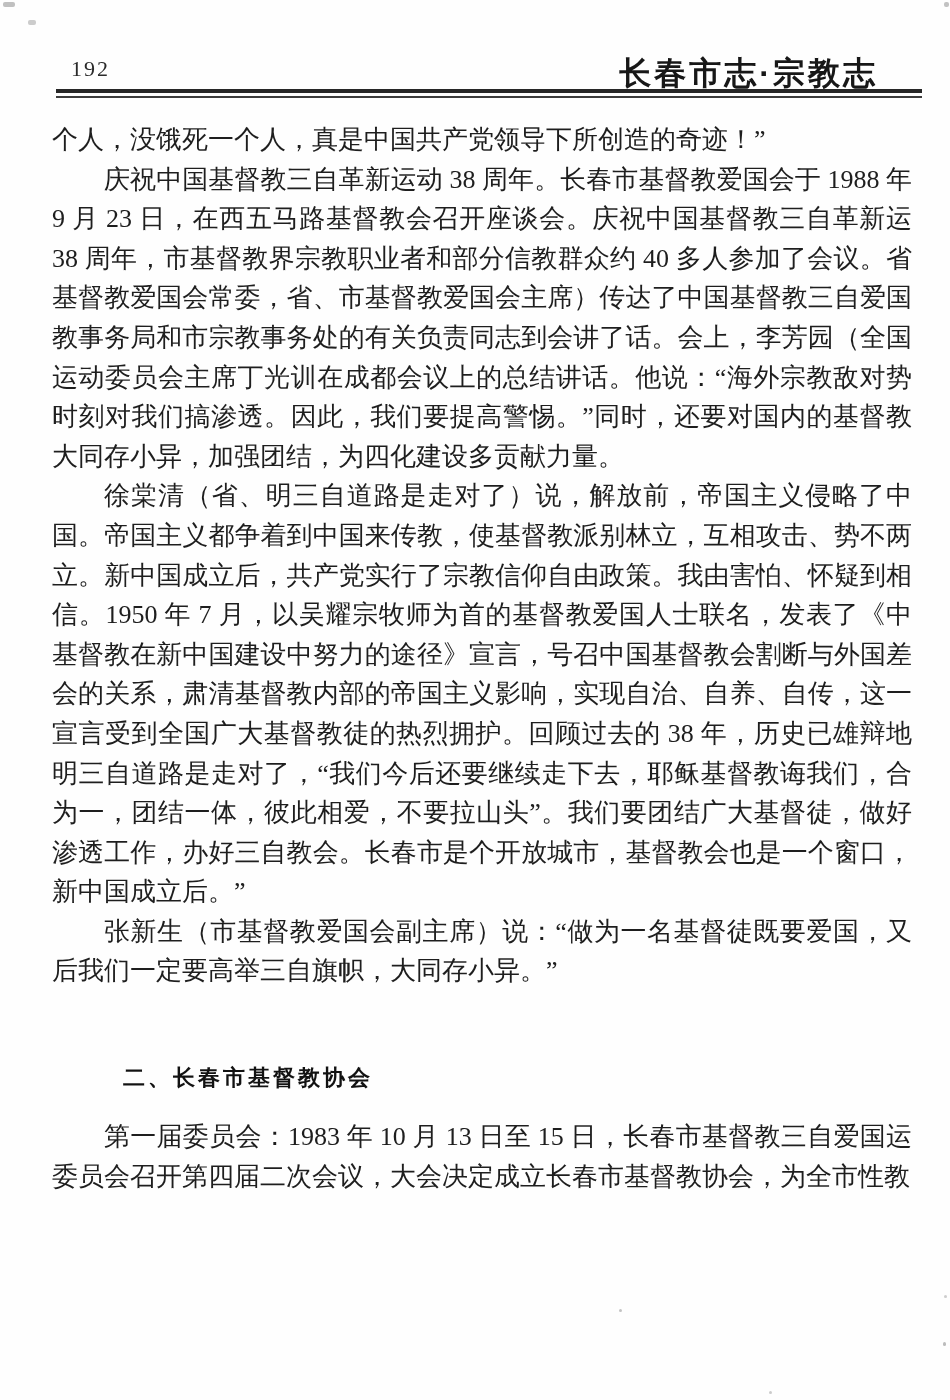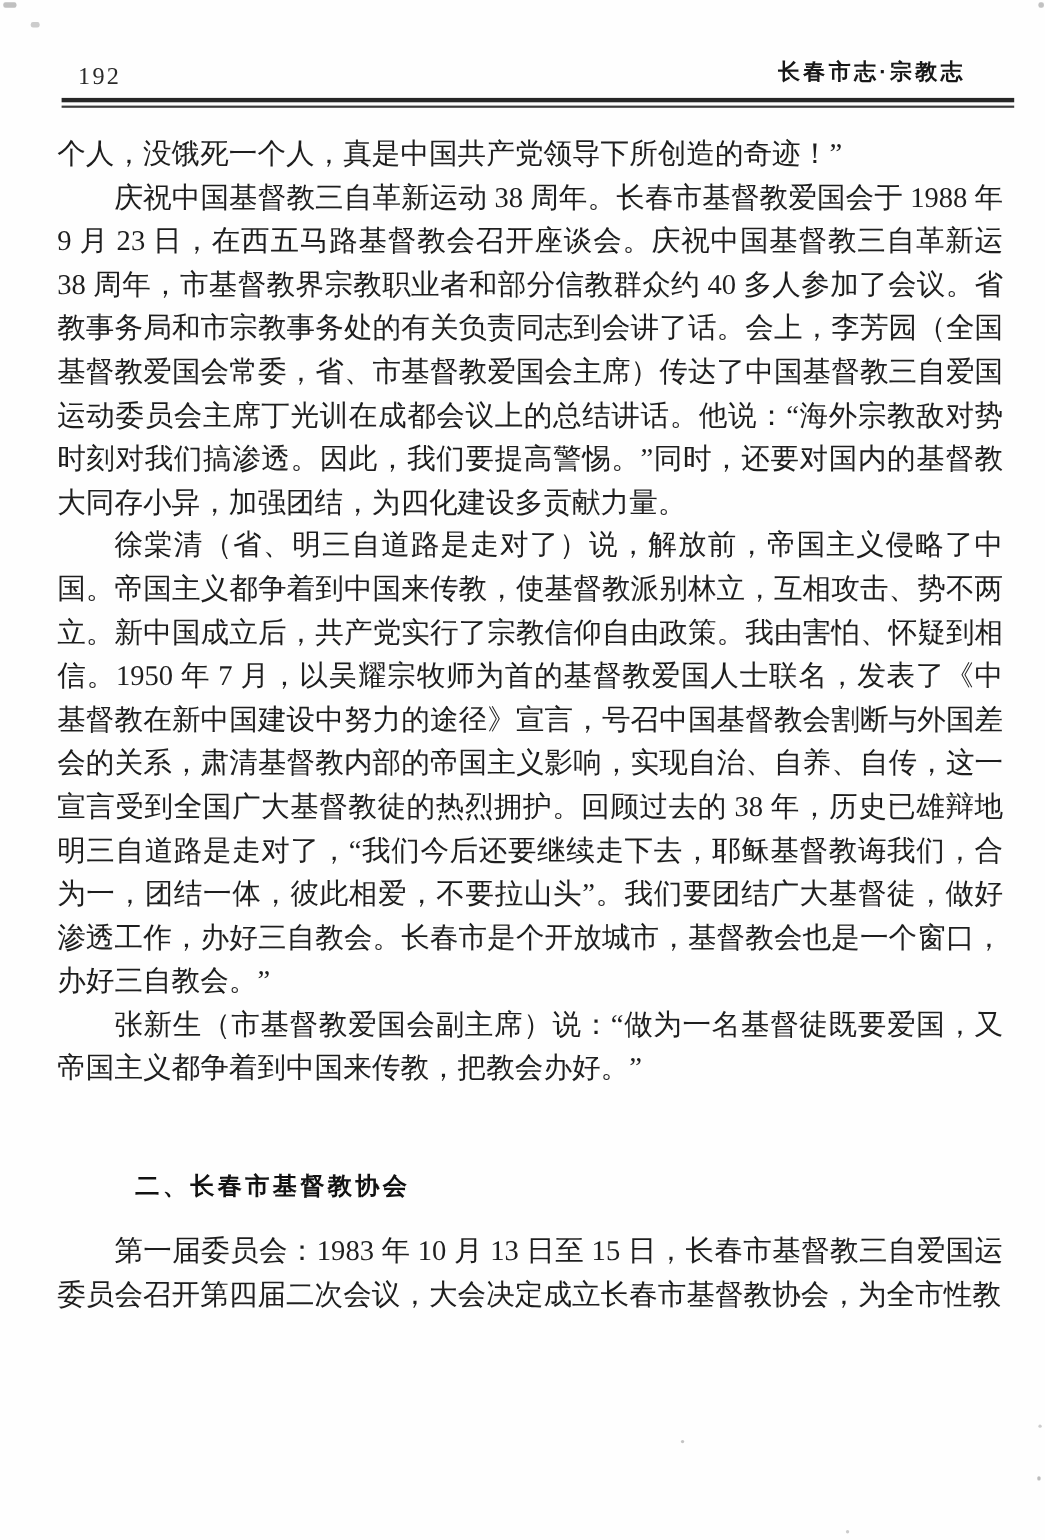--- a/index.html
+++ b/index.html
@@ -21,21 +21,21 @@
     top: 56px;
     font-size: 22px;
     letter-spacing: 2px;
     color: #2a2a2a;
     font-family: "Liberation Serif", "DejaVu Serif", serif;
   }
   .book-title {
     position: absolute;
     right: 72px;
     top: 52px;
-    font-size: 20px;
+    font-size: 32px;
     font-weight: bold;
     letter-spacing: 3px;
     color: #171717;
     font-family: "Liberation Sans", "DejaVu Sans", sans-serif;
   }
   .header-rule {
     position: absolute;
     left: 56px;
     top: 89px;
     width: 866px;
@@ -100,38 +100,38 @@
   <div class="book-title">长春市志·宗教志</div>
 
   <div class="header-rule"></div>
 
   <div class="text-body">
     <div>
         <div class="line para-end">个人，没饿死一个人，真是中国共产党领导下所创造的奇迹！”</div>
         <div class="line indent">庆祝中国基督教三自革新运动 38 周年。长春市基督教爱国会于 1988 年</div>
         <div class="line">9 月 23 日，在西五马路基督教会召开座谈会。庆祝中国基督教三自革新运动</div>
         <div class="line">38 周年，市基督教界宗教职业者和部分信教群众约 40 多人参加了会议。省宗</div>
+        <div class="line">基督教爱国会常委，省、市基督教爱国会主席）传达了中国基督教三自爱国</div>
         <div class="line">教事务局和市宗教事务处的有关负责同志到会讲了话。会上，李芳园（全国</div>
-        <div class="line">基督教爱国会常委，省、市基督教爱国会主席）传达了中国基督教三自爱国</div>
         <div class="line">运动委员会主席丁光训在成都会议上的总结讲话。他说：“海外宗教敌对势力</div>
         <div class="line">时刻对我们搞渗透。因此，我们要提高警惕。”同时，还要对国内的基督教中</div>
         <div class="line para-end">大同存小异，加强团结，为四化建设多贡献力量。</div>
         <div class="line indent">徐棠清（省、明三自道路是走对了）说，解放前，帝国主义侵略了中</div>
         <div class="line">国。帝国主义都争着到中国来传教，使基督教派别林立，互相攻击、势不两</div>
         <div class="line">立。新中国成立后，共产党实行了宗教信仰自由政策。我由害怕、怀疑到相</div>
         <div class="line">信。1950 年 7 月，以吴耀宗牧师为首的基督教爱国人士联名，发表了《中国</div>
         <div class="line">基督教在新中国建设中努力的途径》宣言，号召中国基督教会割断与外国差</div>
         <div class="line">会的关系，肃清基督教内部的帝国主义影响，实现自治、自养、自传，这一</div>
         <div class="line">宣言受到全国广大基督教徒的热烈拥护。回顾过去的 38 年，历史已雄辩地证</div>
         <div class="line">明三自道路是走对了，“我们今后还要继续走下去，耶稣基督教诲我们，合而</div>
         <div class="line">为一，团结一体，彼此相爱，不要拉山头”。我们要团结广大基督徒，做好反</div>
         <div class="line">渗透工作，办好三自教会。长春市是个开放城市，基督教会也是一个窗口，办</div>
-        <div class="line para-end">办好三自教会。”</div>
+        <div class="line para-end">新中国成立后。”</div>
         <div class="line indent">张新生（市基督教爱国会副主席）说：“做为一名基督徒既要爱国，又要</div>
-        <div class="line para-end">帝国主义都争着到中国来传教，把教会办好。”</div>
+        <div class="line para-end">后我们一定要高举三自旗帜，大同存小异。”</div>
       </div>
     <div class="section-heading">二、长春市基督教协会</div>
     <div>
         <div class="line indent">第一届委员会：1983 年 10 月 13 日至 15 日，长春市基督教三自爱国运动</div>
         <div class="line para-end">委员会召开第四届二次会议，大会决定成立长春市基督教协会，为全市性教</div>
       </div>
   </div>
 
   <div class="spk spk1"></div>
   <div class="spk spk2"></div>

